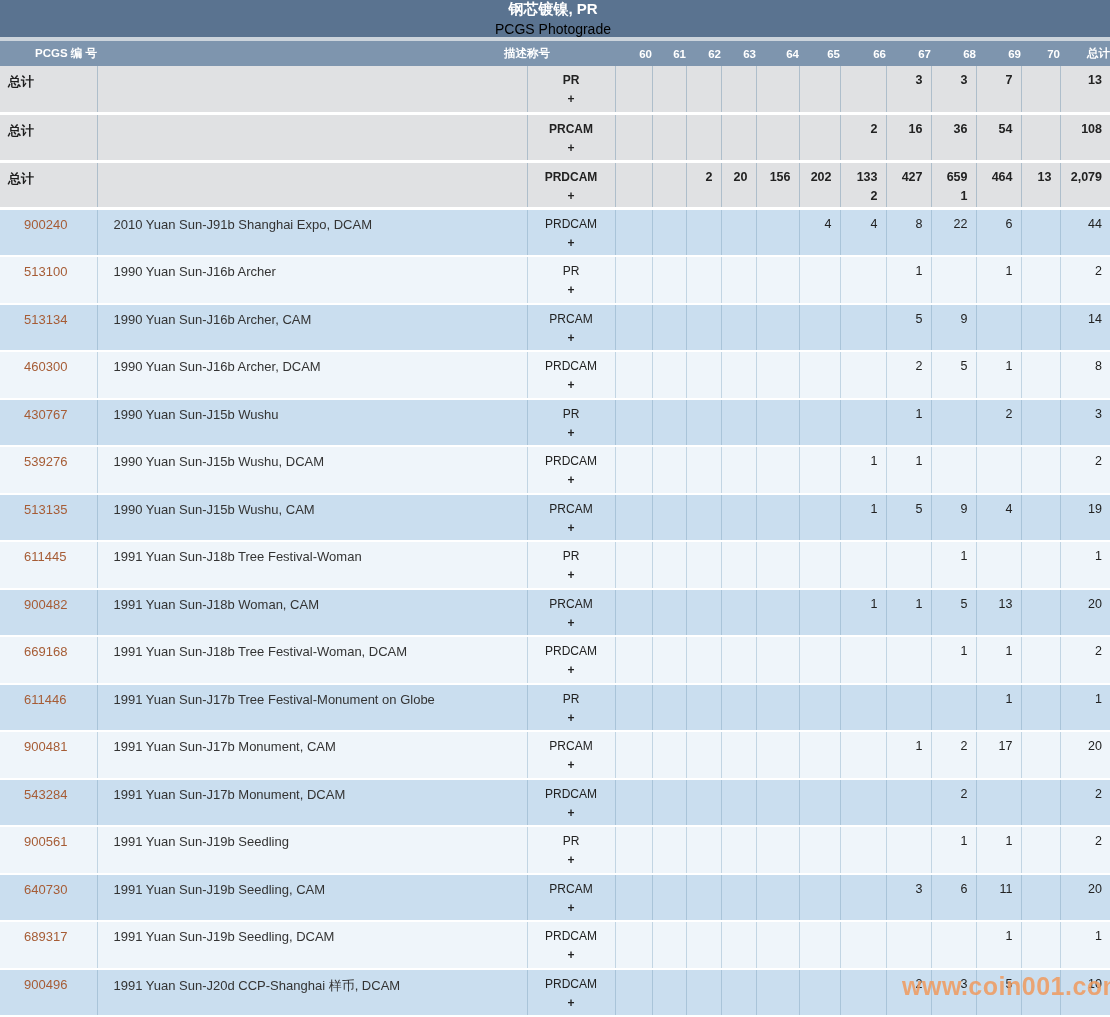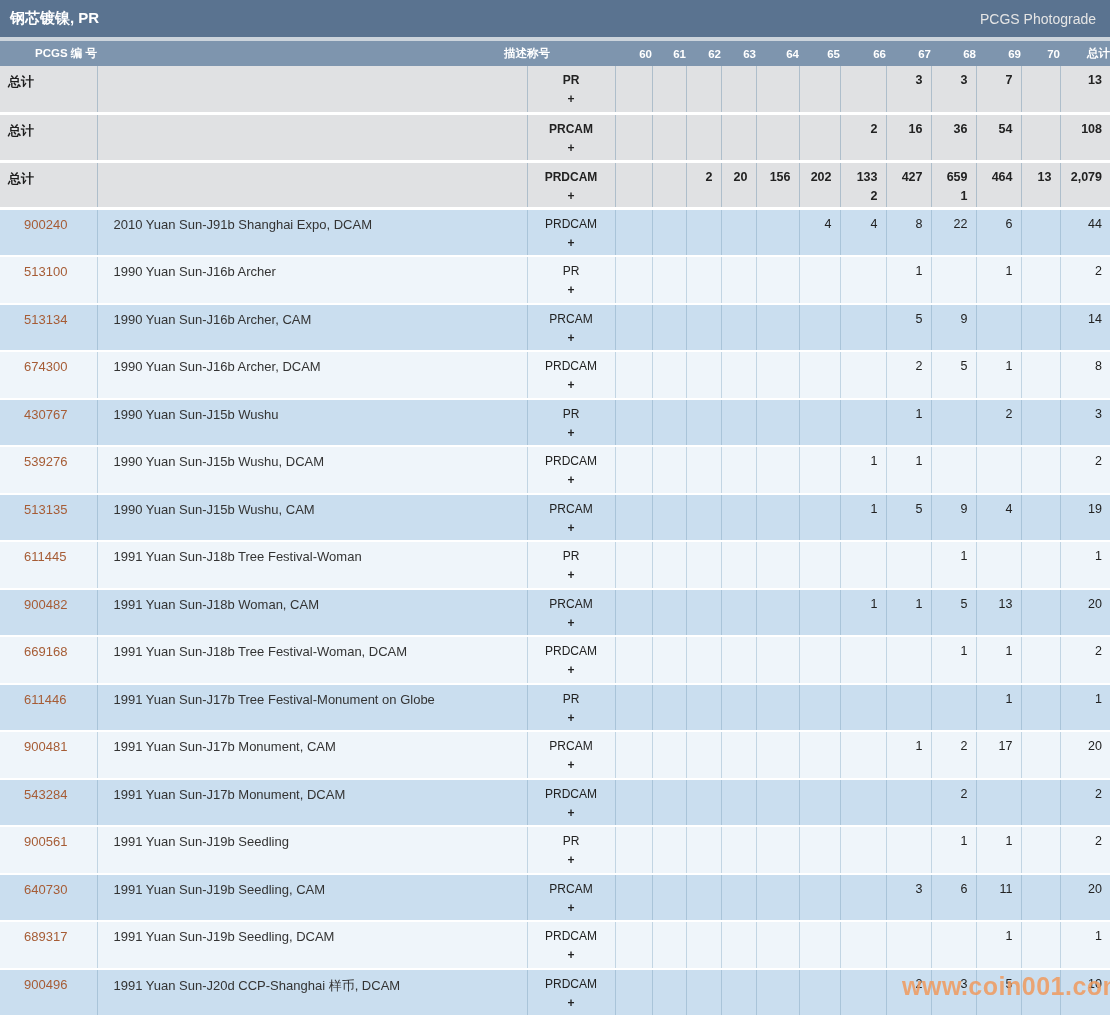--- a/index.html
+++ b/index.html
@@ -1,22 +1,22 @@
 <!DOCTYPE html>
 <html><head>
 <meta charset="utf-8">
 <style>
   html,body{margin:0;padding:0;background:#fff;}
   body{font-family:"Liberation Sans","DejaVu Sans",sans-serif;}
   .page{position:relative;width:1110px;height:1017px;overflow:hidden;background:#fff;}
 
   .title-bar{height:37px;background:#5a7390;display:flex;align-items:center;
-    justify-content:space-between;padding:0 14px 0 10px;box-sizing:border-box;}
+    justify-content:space-between;padding:0 14px 0 10px;box-sizing:border-box;flex-direction:column;}
   .title-bar .title{color:#ffffff;font-weight:bold;font-size:15px;}
-  .title-bar .right-label{color:#e5e5e5;font-size:14px;}
+  .title-bar .right-label{color:#000000;font-size:14px;}
   .title-gap{height:4px;background:#ccd4dc;}
 
   table.pop{border-collapse:collapse;table-layout:fixed;width:1110px;}
   table.pop th{background:#7e95ae;color:#fff;font-size:11.5px;font-weight:bold;
     height:25px;padding:0;white-space:nowrap;overflow:hidden;}
   th.al{text-align:right;padding-left:8px;}
   th.ar{text-align:right;padding-right:8px;}
   th.desig-h{text-align:left;padding-left:14px;}
 
   tr.r{height:47.5px;}
@@ -414,21 +414,21 @@
           </td>
           <td class="c-grade">
             <div class="v"></div>
             <div class="p"></div>
           </td>
           <td class="c-total">
             <div class="v">14</div>
           </td>
         </tr>
         <tr class="r row-b">
-          <td class="c-no"><span class="num">674300</span></td>
+          <td class="c-no"><span class="num">460300</span></td>
           <td class="c-desc">1990 Yuan Sun-J16b Archer, DCAM</td>
           <td class="c-desig">
             <div class="v">PRDCAM</div>
             <div class="p">+</div>
           </td>
           <td class="c-grade">
             <div class="v"></div>
             <div class="p"></div>
           </td>
           <td class="c-grade">

